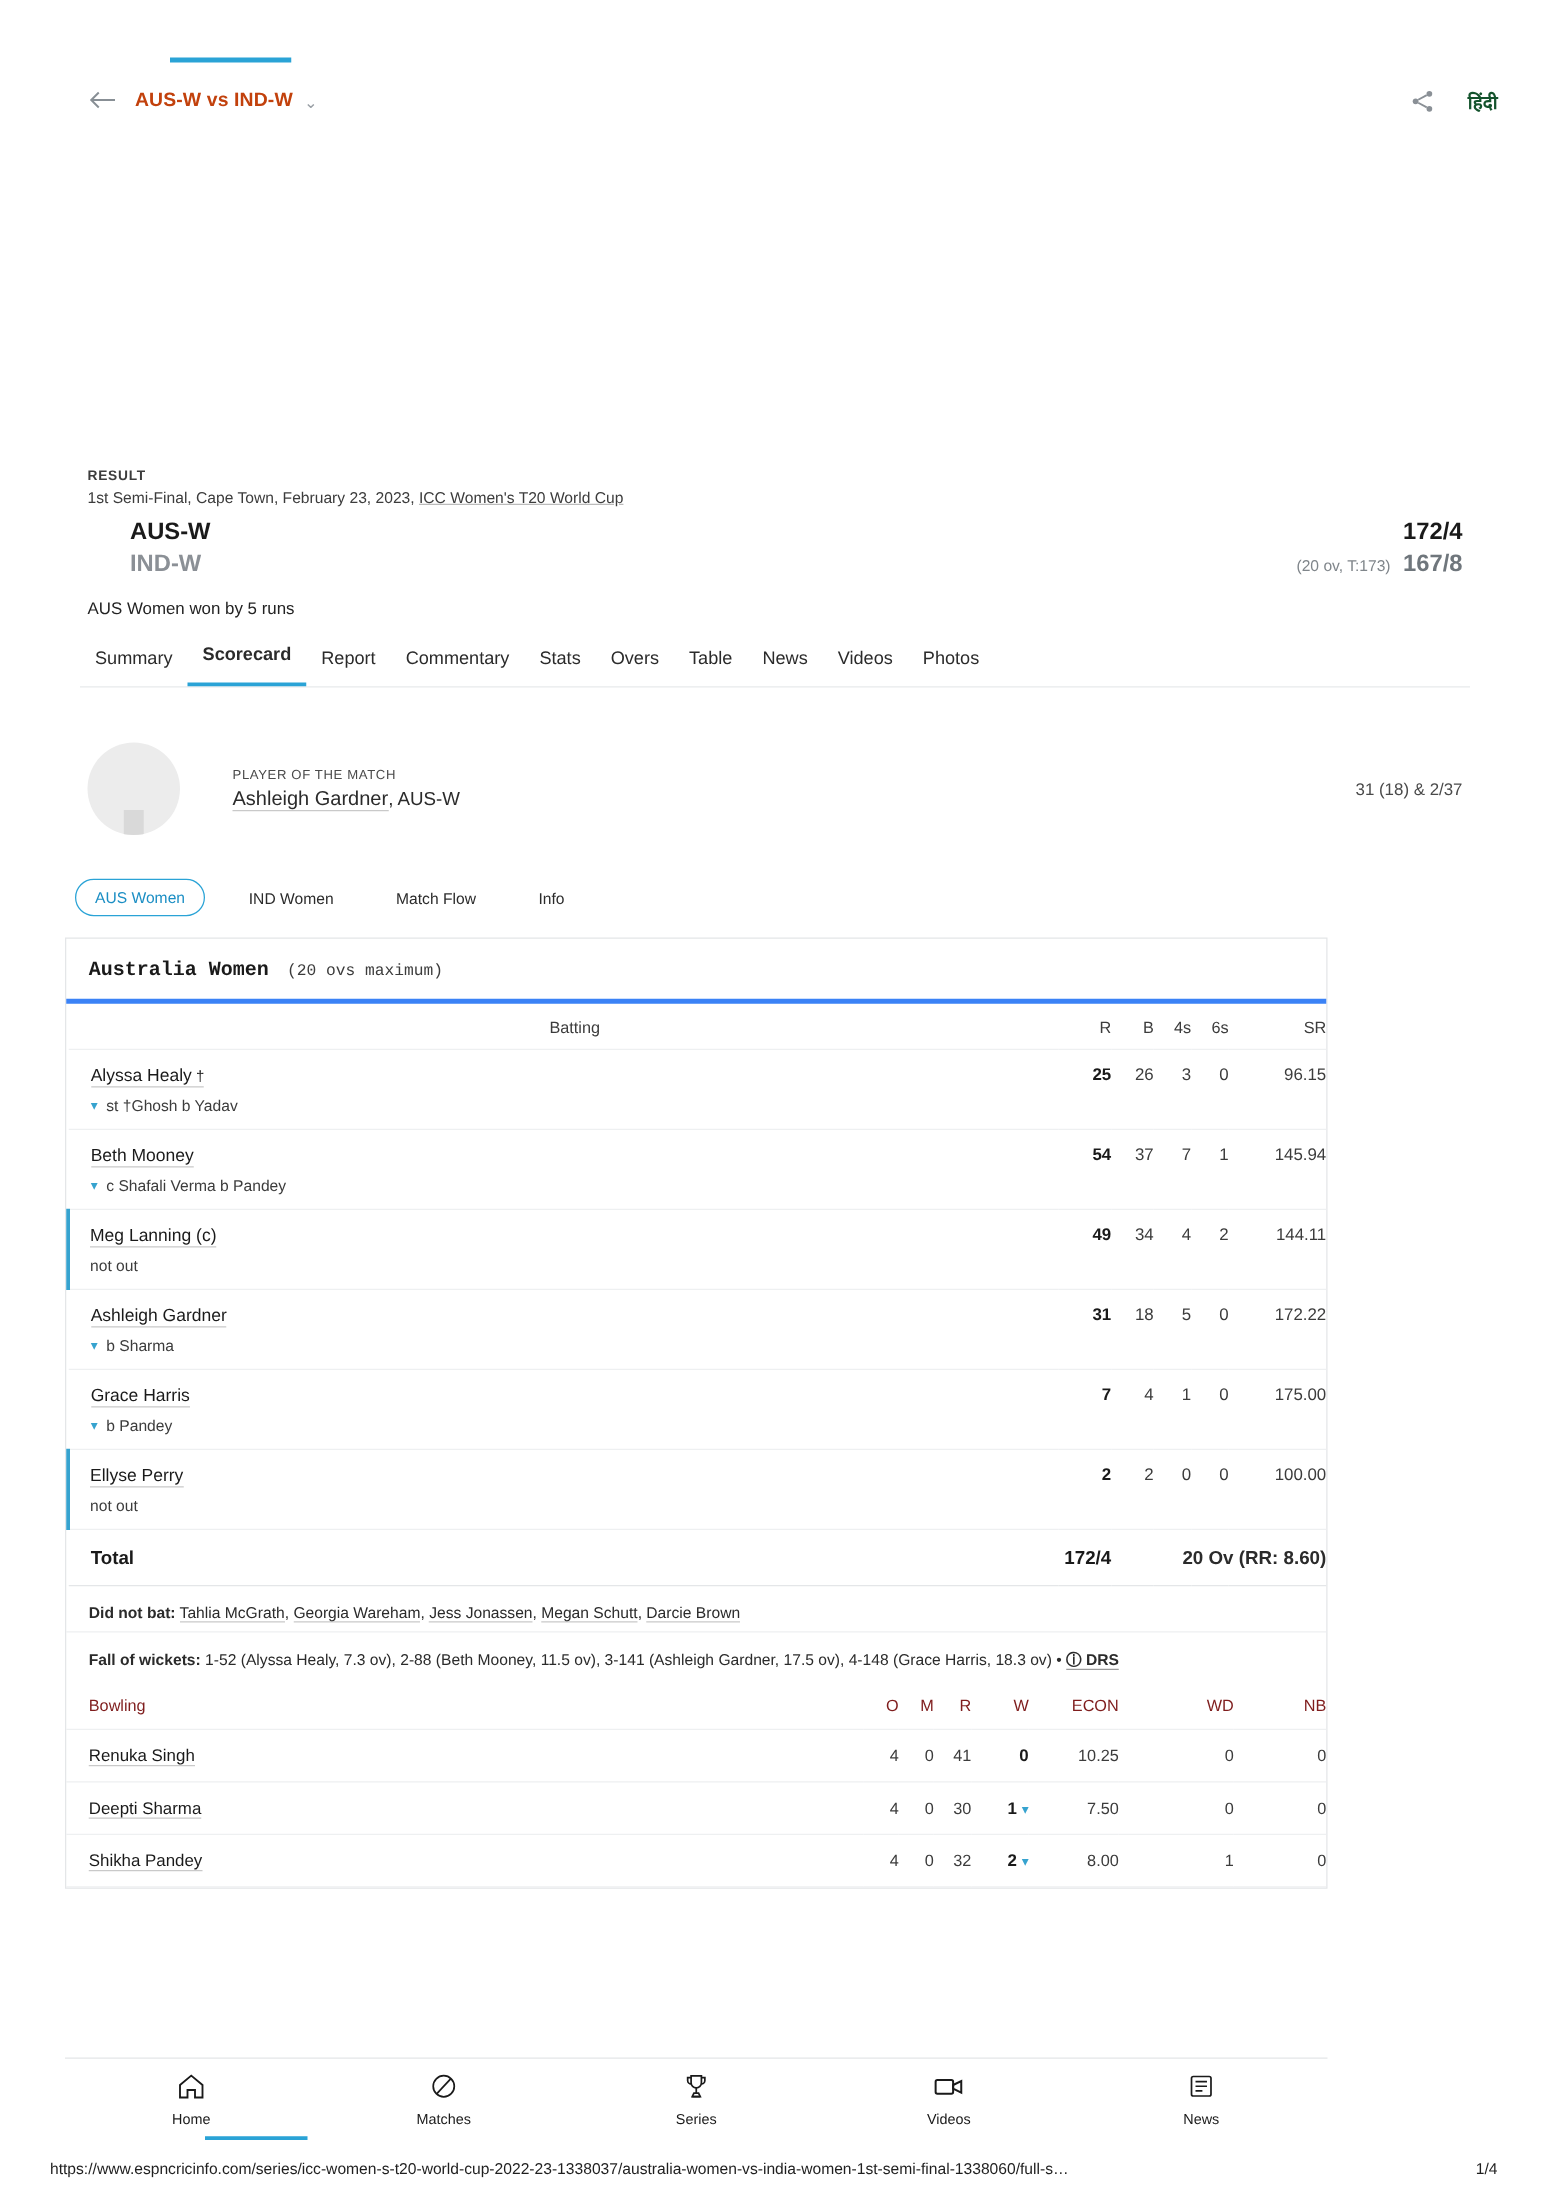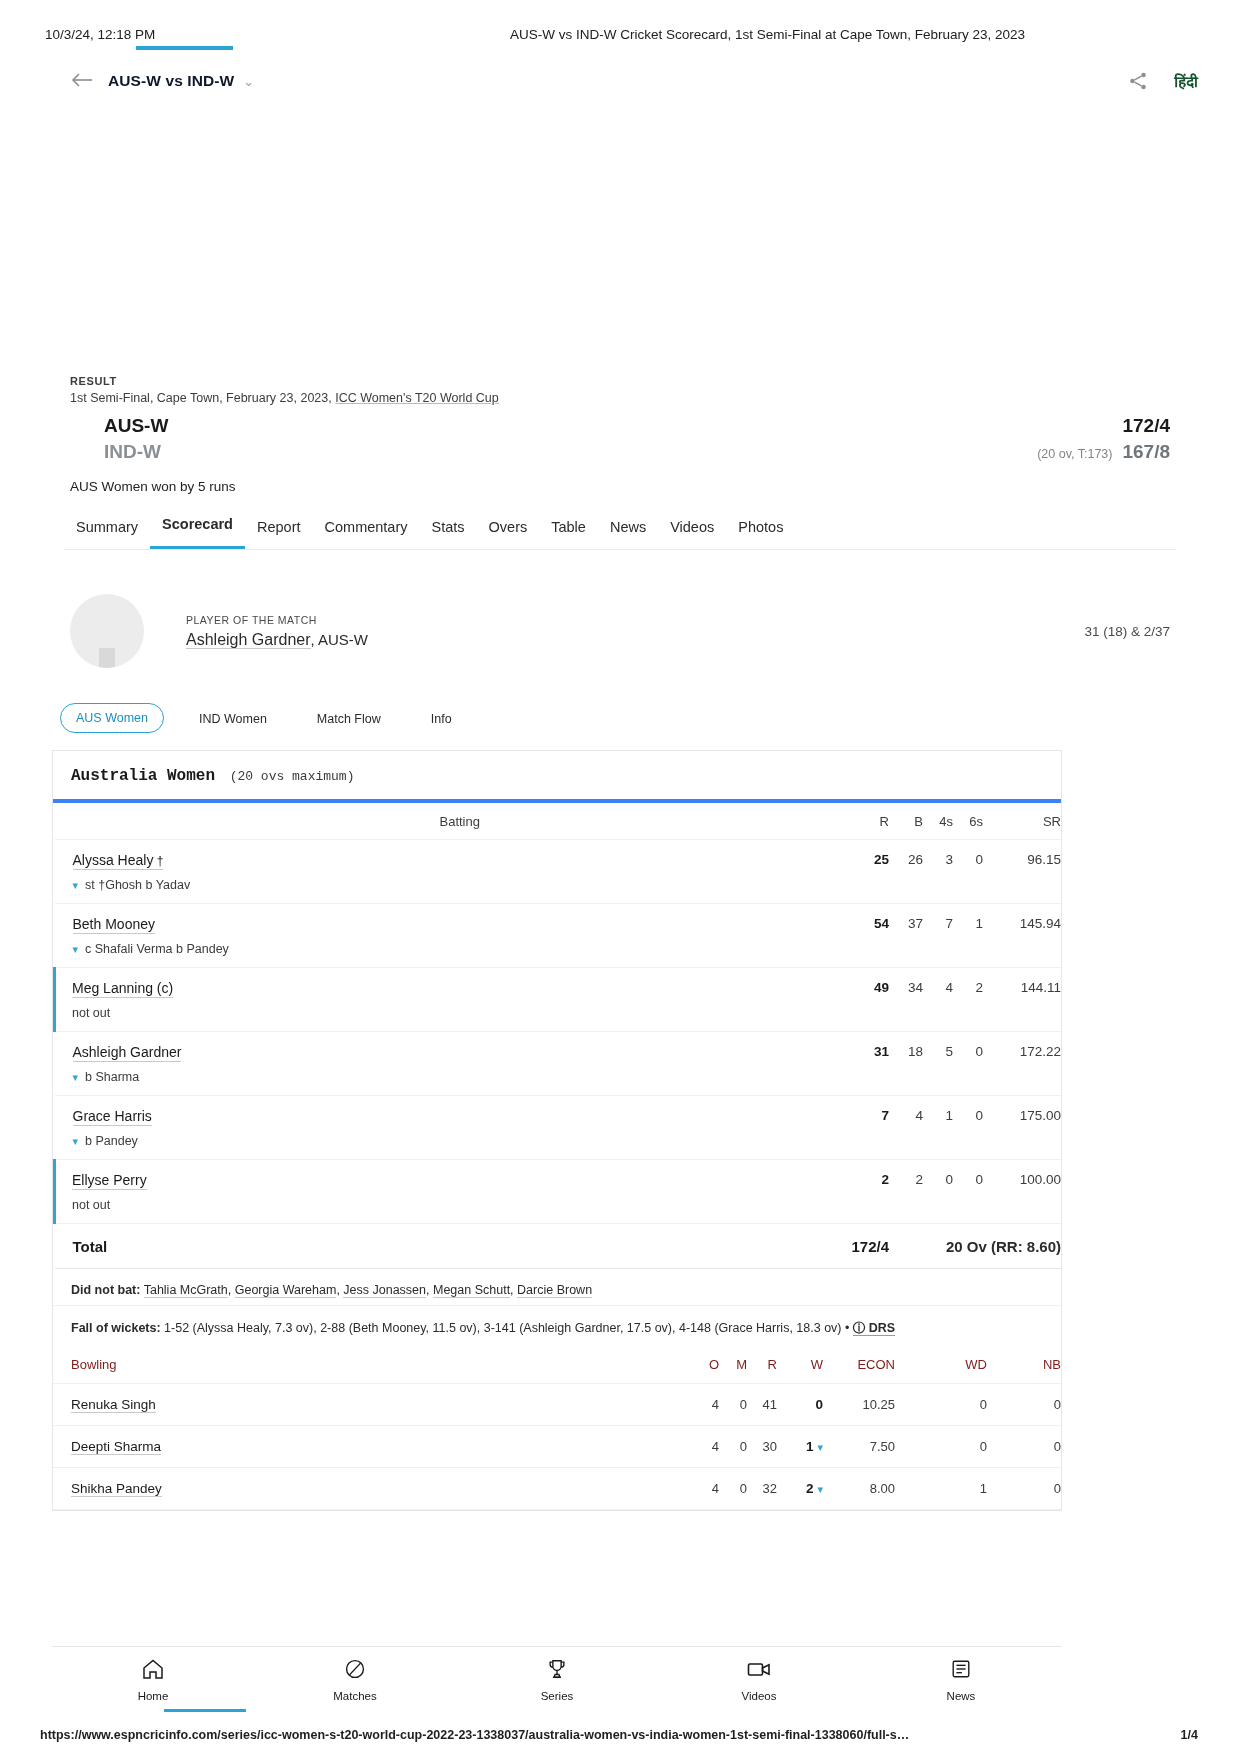--- a/index.html
+++ b/index.html
@@ -46,21 +46,21 @@
   }
   .back-arrow {
     width: 24px; height: 20px;
     color: #888f95;
     flex: 0 0 auto;
     margin-right: 14px;
   }
   .appbar-title {
     font-size: 15.5px;
     font-weight: bold;
-    color: #0f172a;
+    color: #c2410c;
     letter-spacing: .1px;
   }
   .appbar-caret {
     margin-left: 9px;
     color: #9aa0a6;
     font-size: 13px;
   }
   .appbar-spacer { flex: 1; }
   .appbar-icon {
     color: #8a9096;
@@ -365,43 +365,38 @@
   }
 
   
   .print-foot {
     position: absolute;
     bottom: 12px; left: 0; right: 0;
     display: flex;
     align-items: baseline;
     font-size: 12.5px;
     color: #1f1f1f;
-    font-weight: bold;
   }
   .print-foot .pf-url {
     margin-left: 40px;
     flex: 1;
     white-space: nowrap;
     overflow: hidden;
     text-overflow: ellipsis;
     padding-right: 20px;
   }
   .print-foot .pf-page { margin-right: 42px; }
 
   svg { display: block; }
 </style>
 </head>
 <body>
 
 <div class="page">
 
-  <div class="print-head">
-    <div class="ph-date">10/3/24, 12:18 PM</div>
-    <div class="ph-title">AUS-W vs IND-W Cricket Scorecard, 1st Semi-Final at Cape Town, February 23, 2023</div>
-  </div>
 
   <div class="accentbar"></div>
 
   <div class="appbar">
     <span class="back-arrow">
       <svg width="24" height="18" viewBox="0 0 24 18" fill="none" stroke="currentColor" stroke-width="1.6">
         <path d="M22 9 H3"></path>
           <path d="M9 3 L3 9 L9 15"></path>
       </svg>
     </span>

